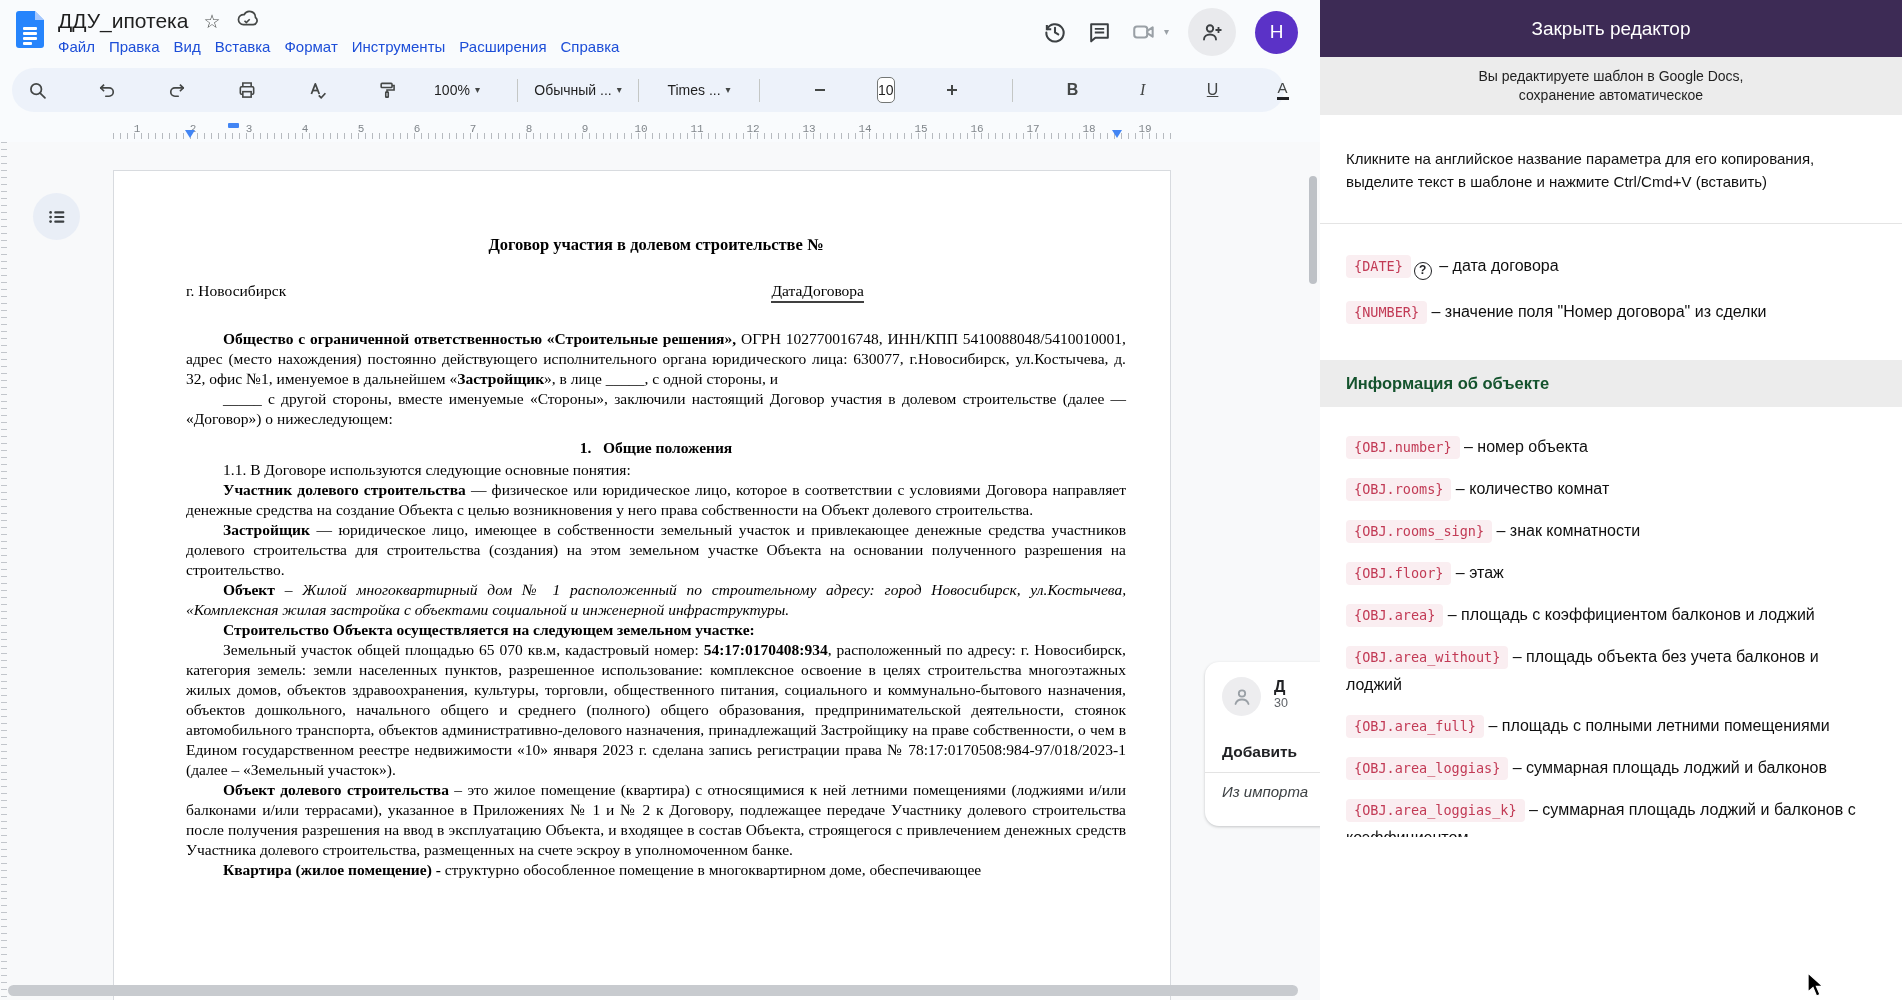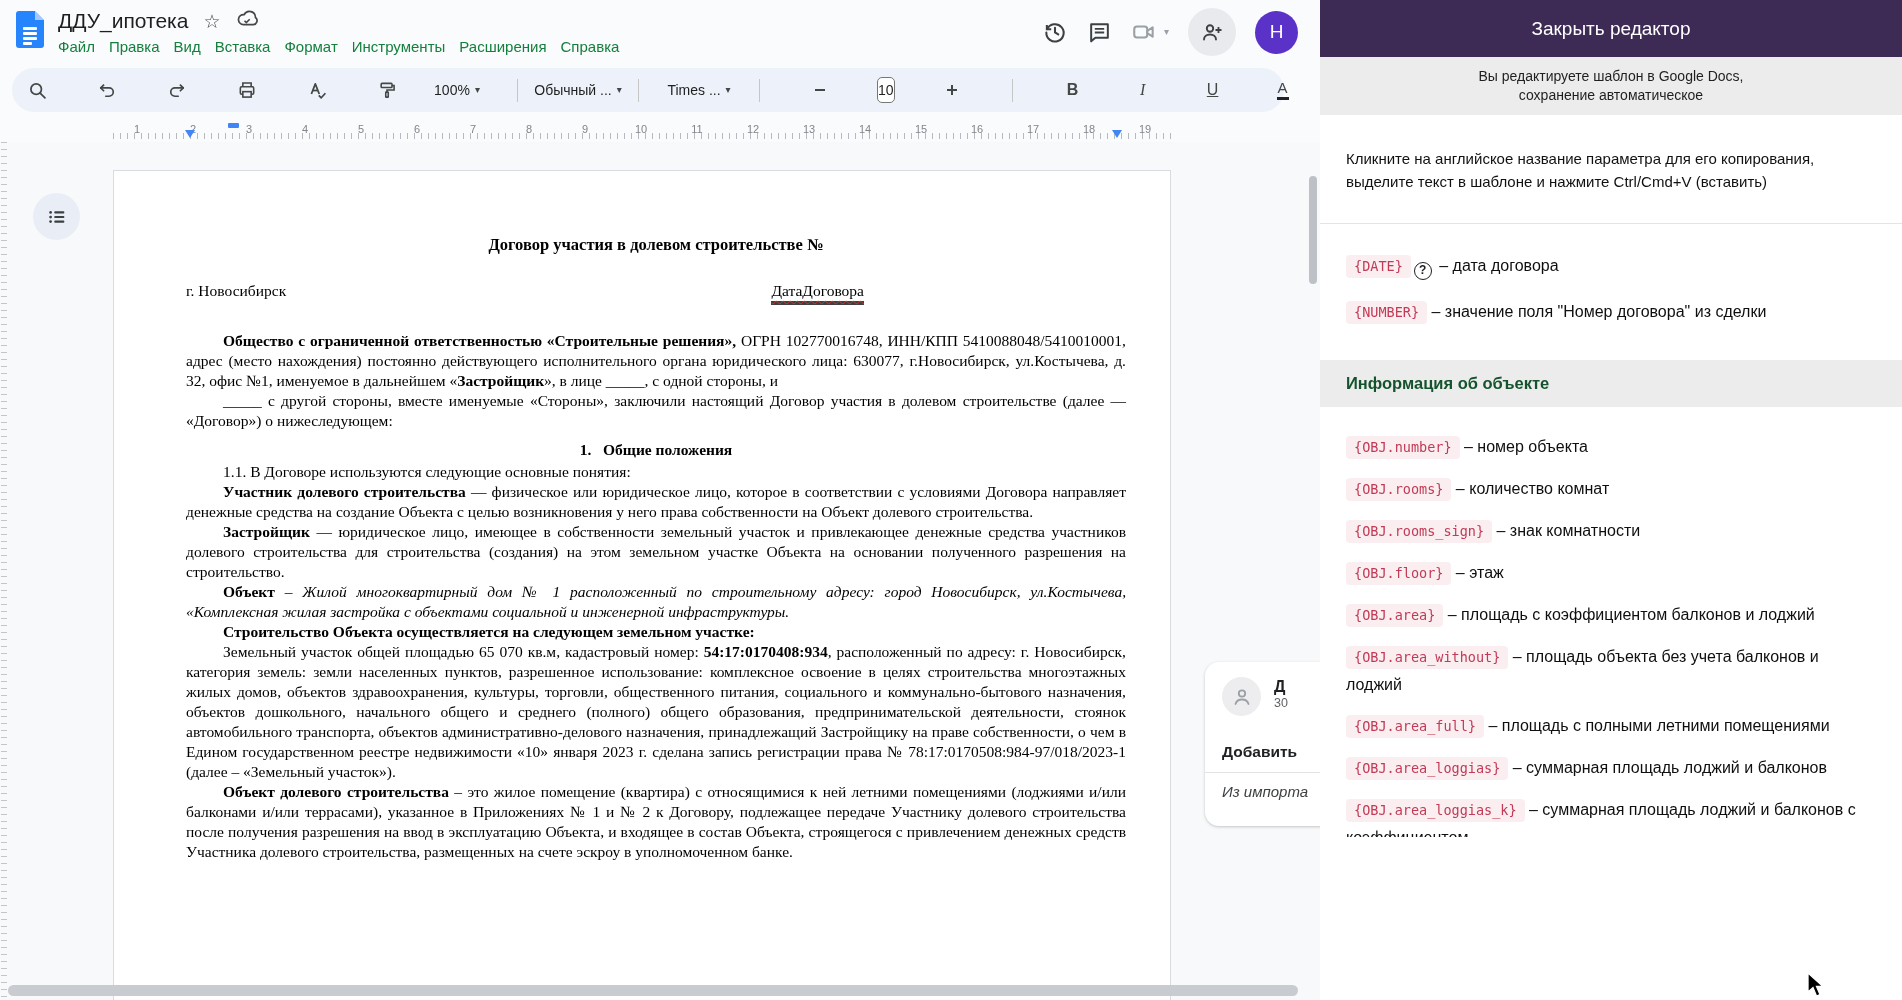--- a/index.html
+++ b/index.html
@@ -14,21 +14,21 @@
   
   .docs-logo { position:absolute; left:16px; top:11px; width:28px; height:37px; background:#2684fc; border-radius:3px; }
   .docs-logo .fold { position:absolute; right:0; top:0; width:0; height:0; border-left:9px solid transparent; border-top:9px solid #f9fbfd; }
   .docs-logo .fold2 { position:absolute; right:0; top:0; width:0; height:0; border-right:9px solid transparent; border-bottom:9px solid #a6c8ff; transform:translateY(0); }
   .docs-logo .bar { position:absolute; left:7px; height:2.5px; background:#fff; border-radius:1px; }
   .title-block { position:absolute; left:58px; top:7px; }
   .title-row { display:flex; align-items:center; gap:15px; height:28px; }
   .doc-title { font-size:21px; color:#1f1f1f; }
   .icon-star { font-size:19px; color:#444746; line-height:1; }
   .menu-row { display:flex; margin-top:1px; margin-left:-7px; }
-  .menu-item { font-size:15px; color:#15803d; padding:2px 7px; border-radius:4px; cursor:pointer; }
+  .menu-item { font-size:15px; color:#1d4ed8; padding:2px 7px; border-radius:4px; cursor:pointer; }
   .header-right { position:absolute; right:22px; top:8px; height:48px; display:flex; align-items:center; gap:19px; }
   .hbtn { display:flex; align-items:center; justify-content:center; }
   .share-circle { width:48px; height:48px; border-radius:50%; background:#e9eaed; display:flex; align-items:center; justify-content:center; }
   .avatar { width:43px; height:43px; border-radius:50%; background:#5b32c7; color:#fff; font-size:19px; display:flex; align-items:center; justify-content:center; }
   .caret { font-size:10px; color:#444746; line-height:1; }
   .caret.grey { color:#9aa0a6; }
 
   
   .toolbar { position:absolute; left:12px; top:68px; width:1272px; height:44px; background:#edf2fa; border-radius:22px; display:flex; align-items:center; padding:0 8px;gap:36px; }
   .tb-btn { min-width:34px; height:34px; border-radius:17px; display:flex; align-items:center; justify-content:center; color:#444746; gap:5px; padding:0 4px; cursor:pointer; }
@@ -37,40 +37,40 @@
   .size-box { width:40px; height:26px; border:1px solid #747775; border-radius:5px; background:#fff; display:flex; align-items:center; justify-content:center; font-size:14px; color:#1f1f1f; margin:0 4px; cursor:text; }
   .fmt-letter { font-size:16px; color:#444746; line-height:1; }
   .fmt-letter.b { font-weight:bold; }
   .fmt-letter.i { font-style:italic; font-family:"Liberation Serif",serif; }
   .fmt-letter.u { text-decoration:underline; }
   .fmt-A { font-size:15px; color:#444746; border-bottom:3px solid #202124; line-height:1.1; padding:0 1px; }
   .tb-spacer { flex:1; }
   .edit-pill { background:#e2e9f3; border-radius:17px; height:34px; display:flex; align-items:center; gap:9px; padding:0 14px; cursor:pointer; }
 
   
-  .ruler { position:absolute; left:0; top:118px; width:1320px; height:24px; }
+  .ruler { position:absolute; left:0; top:118px; width:1320px; height:24px;font-family:Liberation Mono, monospace; }
   .ruler-nums { position:absolute; left:109px; top:1px; white-space:nowrap; }
   .ruler-num { display:inline-block; width:56px; text-align:center; font-size:11px; color:#80868b; }
   .ruler-ticks { position:absolute; left:113px; bottom:3px; width:1058px; height:6px;
     background:repeating-linear-gradient(90deg,#b6babf 0 1px,transparent 1px 7px); }
   .marker-tri { position:absolute; width:0; height:0; border-left:5px solid transparent; border-right:5px solid transparent; border-top:8px solid #4285f4; top:12px; cursor:ew-resize; }
   .marker-bar { position:absolute; width:11px; height:5px; background:#4285f4; border-radius:1px; top:5px; cursor:ew-resize; }
 
   
   .canvas { position:absolute; left:0; top:142px; width:1320px; height:858px; background:#f8f9fa; overflow:hidden; }
   .vruler { position:absolute; left:1px; top:0; width:6px; height:100%;
     background:repeating-linear-gradient(180deg,#c2c6cb 0 1px,transparent 1px 7px); }
   .outline-btn { position:absolute; left:33px; top:51px; width:47px; height:47px; border-radius:50%; background:#e9eef6; display:flex; align-items:center; justify-content:center; cursor:pointer; }
 
   .page { position:absolute; left:113px; top:28px; width:1058px; height:1500px; background:#fff; border:1px solid #d8dbdf;
     padding:64px 44px 0 72px; font-family:"Liberation Serif",serif; font-size:15.5px; line-height:20px; color:#000; cursor:text; }
   .doc-title-line { text-align:center; font-weight:bold; font-size:16.5px; margin:0 0 26px 0; }
   .date-row { display:flex; margin-bottom:26px; }
-  .date-right { margin-left:auto; margin-right:262px; border-bottom:4px solid #404040;
-    text-decoration:underline; text-decoration-style:wavy; text-decoration-color:#d93025; text-decoration-thickness:1px; text-underline-offset:4px; }
+  .date-right { margin-left:auto; margin-right:262px; border-bottom:2px solid #404040;
+    text-decoration-style:wavy; text-decoration-color:#d93025; text-decoration-thickness:1px; text-underline-offset:4px; }
   .doc-p { margin:0; text-align:justify; text-indent:37px; }
   .doc-p .b { font-weight:bold; }
   .doc-p .i { font-style:italic; }
   .doc-p.center { text-align:center; text-indent:0; margin-top:9px; margin-bottom:2px; }
 
   
   .comment-card { position:absolute; left:1205px; top:520px; width:150px; height:164px; background:#fff; border-radius:14px;
     box-shadow:0 1px 3px rgba(60,64,67,.28); padding:15px 0 0 17px; overflow:hidden; }
   .cc-head { display:flex; gap:13px; align-items:flex-start; }
   .cc-avatar { width:39px; height:39px; border-radius:50%; background:#ededef; display:flex; align-items:center; justify-content:center; flex:none; }
@@ -309,20 +309,21 @@
       <p class="doc-p"><span class="b">Общество с ограниченной ответственностью «Строительные решения», </span><span>ОГРН 102770016748, ИНН/КПП 5410088048/5410010001, адрес (место нахождения) постоянно действующего исполнительного органа юридического лица: 630077, г.Новосибирск, ул.Костычева, д. 32, офис №1, именуемое в дальнейшем «</span><span class="b">Застройщик</span><span>», в лице _____, с одной стороны, и</span></p>
           <p class="doc-p"><span>_____ с другой стороны, вместе именуемые «Стороны», заключили настоящий Договор участия в долевом строительстве (далее — «Договор») о нижеследующем:</span></p>
           <p class="doc-p center"><span class="b">1.&nbsp;&nbsp;&nbsp;Общие положения</span></p>
           <p class="doc-p"><span>1.1. В Договоре используются следующие основные понятия:</span></p>
           <p class="doc-p"><span class="b">Участник долевого строительства</span><span> — физическое или юридическое лицо, которое в соответствии с условиями Договора направляет денежные средства на создание Объекта с целью возникновения у него права собственности на Объект долевого строительства.</span></p>
           <p class="doc-p"><span class="b">Застройщик</span><span> — юридическое лицо, имеющее в собственности земельный участок и привлекающее денежные средства участников долевого строительства для строительства (создания) на этом земельном участке Объекта на основании полученного разрешения на строительство.</span></p>
           <p class="doc-p"><span class="b">Объект</span><span> – </span><span class="i">Жилой многоквартирный дом № 1 расположенный по строительному адресу: город Новосибирск, ул.Костычева, «Комплексная жилая застройка с объектами социальной и инженерной инфраструктуры.</span></p>
           <p class="doc-p"><span class="b">Строительство Объекта осуществляется на следующем земельном участке:</span></p>
           <p class="doc-p"><span>Земельный участок общей площадью 65 070 кв.м, кадастровый номер: </span><span class="b">54:17:0170408:934</span><span>, расположенный по адресу: г. Новосибирск, категория земель: земли населенных пунктов, разрешенное использование: комплексное освоение в целях строительства многоэтажных жилых домов, объектов здравоохранения, культуры, торговли, общественного питания, социального и коммунально-бытового назначения, объектов дошкольного, начального общего и среднего (полного) общего образования, предпринимательской деятельности, стоянок автомобильного транспорта, объектов административно-делового назначения, принадлежащий Застройщику на праве собственности, о чем в Едином государственном реестре недвижимости «10» января 2023 г. сделана запись регистрации права № 78:17:0170508:984-97/018/2023-1 (далее – «Земельный участок»).</span></p>
           <p class="doc-p"><span class="b">Объект долевого строительства</span><span> – это жилое помещение (квартира) с относящимися к ней летними помещениями (лоджиями и/или балконами и/или террасами), указанное в Приложениях № 1 и № 2 к Договору, подлежащее передаче Участнику долевого строительства после получения разрешения на ввод в эксплуатацию Объекта, и входящее в состав Объекта, строящегося с привлечением денежных средств Участника долевого строительства, размещенных на счете эскроу в уполномоченном банке.</span></p>
+          <p class="doc-p"><span class="b">Квартира (жилое помещение) -</span><span> структурно обособленное помещение в многоквартирном доме, обеспечивающее</span></p>
         </div>
     </div>
 
     <div class="comment-card">
       <div class="cc-head">
         <span class="cc-avatar">
           <svg width="24" height="24" viewBox="0 0 24 24" fill="none" stroke="#9aa0a6" stroke-width="1.8">
             <circle cx="12" cy="8.5" r="3.2"></circle>
               <path d="M5.5 19c.8-3 3.5-4.5 6.5-4.5s5.7 1.5 6.5 4.5" stroke-linecap="round"></path>
           </svg>

